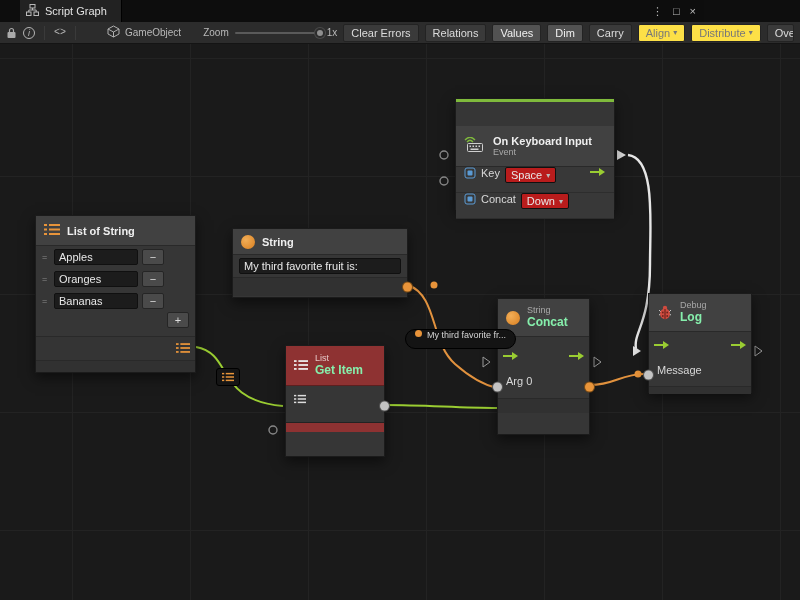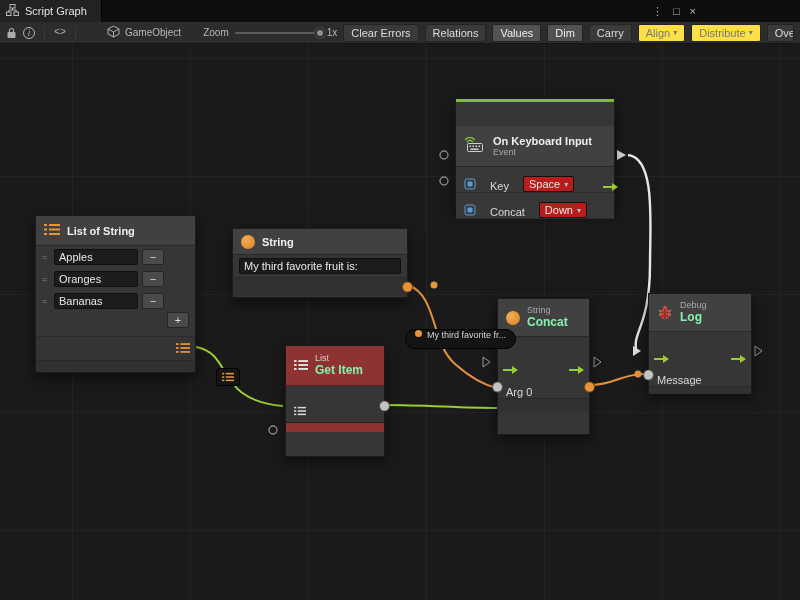--- a/index.html
+++ b/index.html
@@ -5,21 +5,21 @@
   * { box-sizing: border-box; }
   html,body { margin:0; padding:0; }
   body {
     width:800px; height:600px; position:relative; overflow:hidden;
     background:#0e0e0e; font-family:"Liberation Sans", sans-serif;
     -webkit-font-smoothing:antialiased; color:#ddd;
   }
 
   
   .titlebar { position:absolute; top:0; left:0; width:704px; height:22px;
-    background:#0d0d0d; display:flex; align-items:stretch; }
+    background:#0d0d0d; display:flex; align-items:stretch;padding-left:20px; }
   .tab { display:flex; align-items:center; gap:6px; padding:0 14px 0 6px;
     background:#222; border-right:1px solid #000; font-size:11px; color:#e2e2e2; }
   .wincontrols { margin-left:auto; display:flex; align-items:center; gap:10px;
     padding-right:8px; color:#bdbdbd; font-size:11px; }
   .wincontrols span { cursor:default; }
 
   
   .toolbar { position:absolute; top:22px; left:0; width:800px; height:22px;
     background:#2c2c2c; border-bottom:1px solid #141414;
     display:flex; align-items:center; gap:6px; padding:0 6px; white-space:nowrap; overflow:hidden; }
@@ -51,21 +51,21 @@
 
   
   .node { position:absolute; z-index:2; background:#363636; border:1px solid #1b1b1b;
     box-shadow:0 5px 12px rgba(0,0,0,.5); font-size:11px; color:#d8d8d8; }
   .nhead { display:flex; align-items:center; gap:7px; background:#414141;
     border-bottom:1px solid #292929; padding:4px 8px; }
   .nhead-stack { display:flex; flex-direction:column; line-height:1.15; }
   .ncat { font-size:9px; color:#a8a8a8; }
   .ntitle { font-size:12px; font-weight:bold; color:#86efac; }
   .ntitle-sm { font-size:11px; font-weight:bold; color:#efefef; }
-  .nrow { display:flex; align-items:flex-end; gap:14px; padding:0 8px; position:relative; }
+  .nrow { display:flex; align-items:flex-start; gap:5px; padding:0 8px; position:relative; }
   .nfoot { border-top:1px solid #292929; background:#313131; position:relative; }
   .dot { position:absolute; top:50%; transform:translateY(-50%); width:9px; height:9px; border-radius:50%; }
   .dot.l { left:-5px; } .dot.r { right:-5px; }
   .dot.orange { background:#E8943A; box-shadow:0 0 0 1px #7a4c16; }
   .dot.gray { background:#c3c3c3; box-shadow:0 0 0 1px #555; }
   .dot.teal { background:#43bfb2; box-shadow:0 0 0 1px #1f5f58; }
   .dd { background:#b91c1c; border:1px solid #101010; border-radius:2px; padding:0 5px;
     height:16px; display:inline-flex; align-items:center; gap:4px; color:#e8e8e8; font-size:11px; }
   .dd .caret { font-size:8px; color:#bbb; }
   input.fld { background:#1c1c1c; border:1px solid #101010; color:#e8e8e8; font-size:11px;

